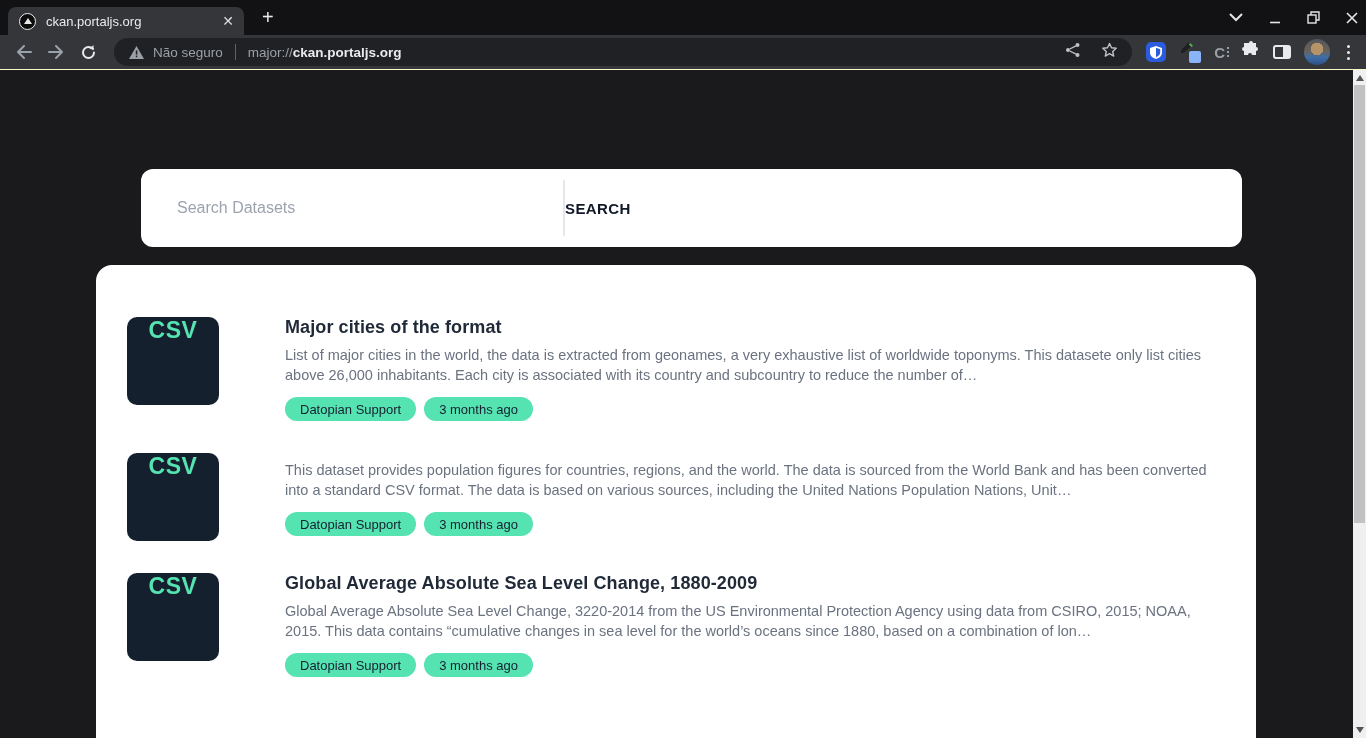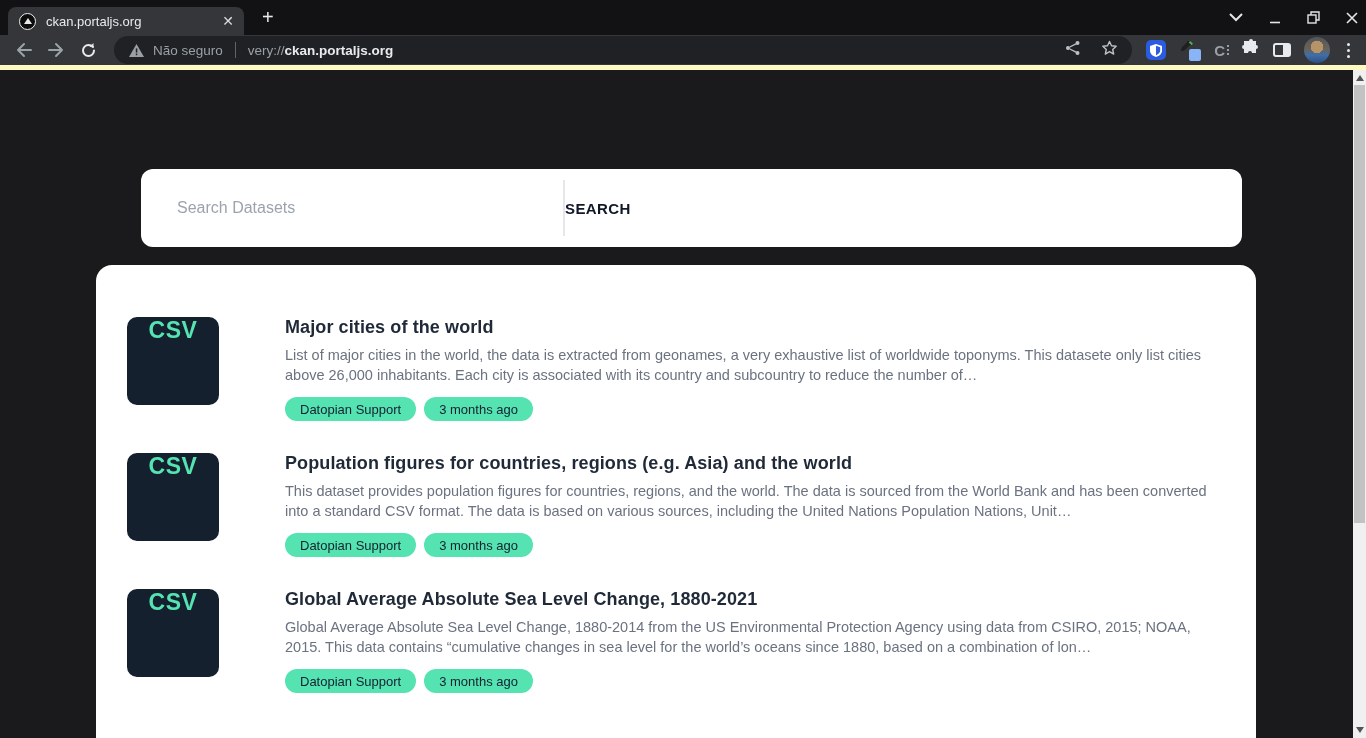--- a/index.html
+++ b/index.html
@@ -17,21 +17,21 @@
   .favicon .tri { width:0; height:0; border-left:4px solid transparent; border-right:4px solid transparent;
                   border-bottom:6px solid #e8e8e8; margin-top:-1px; }
   .tab-title { color:#e8eaed; font-size:13px; flex:1; white-space:nowrap; overflow:hidden; }
   .tab-close { color:#dadce0; font-size:14px; line-height:14px; cursor:pointer; }
   .newtab { color:#e8eaed; font-size:20px; font-weight:400; margin:0 0 6px 18px; cursor:pointer; }
   .wincontrols { position:absolute; right:8px; top:0; height:35px; display:flex; align-items:center; gap:26px; }
   .wc { color:#e4e6e8; font-size:13px; cursor:pointer; line-height:1; }
   .wc svg { display:block; }
 
   
-  .toolbar { height:35px; background:#35363a; border-bottom:5px solid #fef9c3;
+  .toolbar { height:35px; background:#35363a; border-bottom:1px solid #fef9c3;
              display:flex; align-items:center; padding:0 8px 0 10px; gap:4px; }
   .navbtn { width:28px; height:28px; display:flex; align-items:center; justify-content:center; flex:none; cursor:pointer; }
   .omnibox { flex:1; height:28px; background:#202124; border-radius:14px; margin:0 6px 0 8px;
              display:flex; align-items:center; padding:0 14px 0 15px; min-width:0; }
   .omni-warn { margin-right:9px; display:flex; }
   .omni-sec { color:#9aa0a6; font-size:13.5px; }
   .omni-div { width:1px; height:16px; background:#5f6368; margin:0 12px; }
   .omni-scheme { color:#9aa0a6; font-size:13.5px; }
   .omni-host { color:#e8eaed; font-size:13.5px; font-weight:700; }
   .omni-spacer { flex:1; }
@@ -152,21 +152,21 @@
     <div class="omnibox">
       <span class="omni-warn">
         <svg width="15" height="13" viewBox="0 0 15 13">
             <path d="M7.5 0L15 13H0z" fill="#9aa0a6"></path>
             <rect x="6.8" y="4.4" width="1.5" height="4.2" fill="#202124"></rect>
             <rect x="6.8" y="9.6" width="1.5" height="1.6" fill="#202124"></rect>
           </svg>
       </span>
       <span class="omni-sec">Não seguro</span>
       <span class="omni-div"></span>
-      <span class="omni-scheme">very://</span>
+      <span class="omni-scheme">major://</span>
       <span class="omni-host">ckan.portaljs.org</span>
       <span class="omni-spacer"></span>
       <span class="omni-icons">
         <span>
           <svg width="16" height="16" viewBox="0 0 16 16" fill="none">
               <circle cx="12.5" cy="3" r="2" fill="#bdc1c6"></circle>
               <circle cx="3" cy="8" r="2" fill="#bdc1c6"></circle>
               <circle cx="12.5" cy="13" r="2" fill="#bdc1c6"></circle>
               <path d="M4.8 7L11 3.8M4.8 9L11 12.2" stroke="#bdc1c6" stroke-width="1.4"></path>
             </svg>
@@ -225,50 +225,49 @@
 
     <div class="results-card">
 
       <div class="dataset-list">
 
         <article class="dataset">
           <div class="fmt">
             <span>CSV</span>
           </div>
           <div class="meta">
-            <h3 class="ds-title">Major cities of the world</h3>
+            <h3 class="ds-title">Major cities of the format</h3>
             <p class="ds-desc">List of major cities in the world, the data is extracted from geonames, a very exhaustive list of worldwide toponyms. This datasete only list cities above 26,000 inhabitants. Each city is associated with its country and subcountry to reduce the number of…</p>
             <div class="badges">
               <span class="badge">Datopian Support</span>
               <span class="badge">3 months ago</span>
             </div>
           </div>
         </article>
 
         <article class="dataset">
           <div class="fmt">
             <span>CSV</span>
           </div>
           <div class="meta">
-            <h3 class="ds-title">Population figures for countries, regions (e.g. Asia) and the world</h3>
             <p class="ds-desc">This dataset provides population figures for countries, regions, and the world. The data is sourced from the World Bank and has been converted into a standard CSV format. The data is based on various sources, including the United Nations Population Nations, Unit…</p>
             <div class="badges">
               <span class="badge">Datopian Support</span>
               <span class="badge">3 months ago</span>
             </div>
           </div>
         </article>
 
         <article class="dataset">
           <div class="fmt">
             <span>CSV</span>
           </div>
           <div class="meta">
-            <h3 class="ds-title">Global Average Absolute Sea Level Change, 1880-2021</h3>
-            <p class="ds-desc">Global Average Absolute Sea Level Change, 1880-2014 from the US Environmental Protection Agency using data from CSIRO, 2015; NOAA, 2015. This data contains “cumulative changes in sea level for the world’s oceans since 1880, based on a combination of lon…</p>
+            <h3 class="ds-title">Global Average Absolute Sea Level Change, 1880-2009</h3>
+            <p class="ds-desc">Global Average Absolute Sea Level Change, 3220-2014 from the US Environmental Protection Agency using data from CSIRO, 2015; NOAA, 2015. This data contains “cumulative changes in sea level for the world’s oceans since 1880, based on a combination of lon…</p>
             <div class="badges">
               <span class="badge">Datopian Support</span>
               <span class="badge">3 months ago</span>
             </div>
           </div>
         </article>
 
       </div>
     </div>
 

